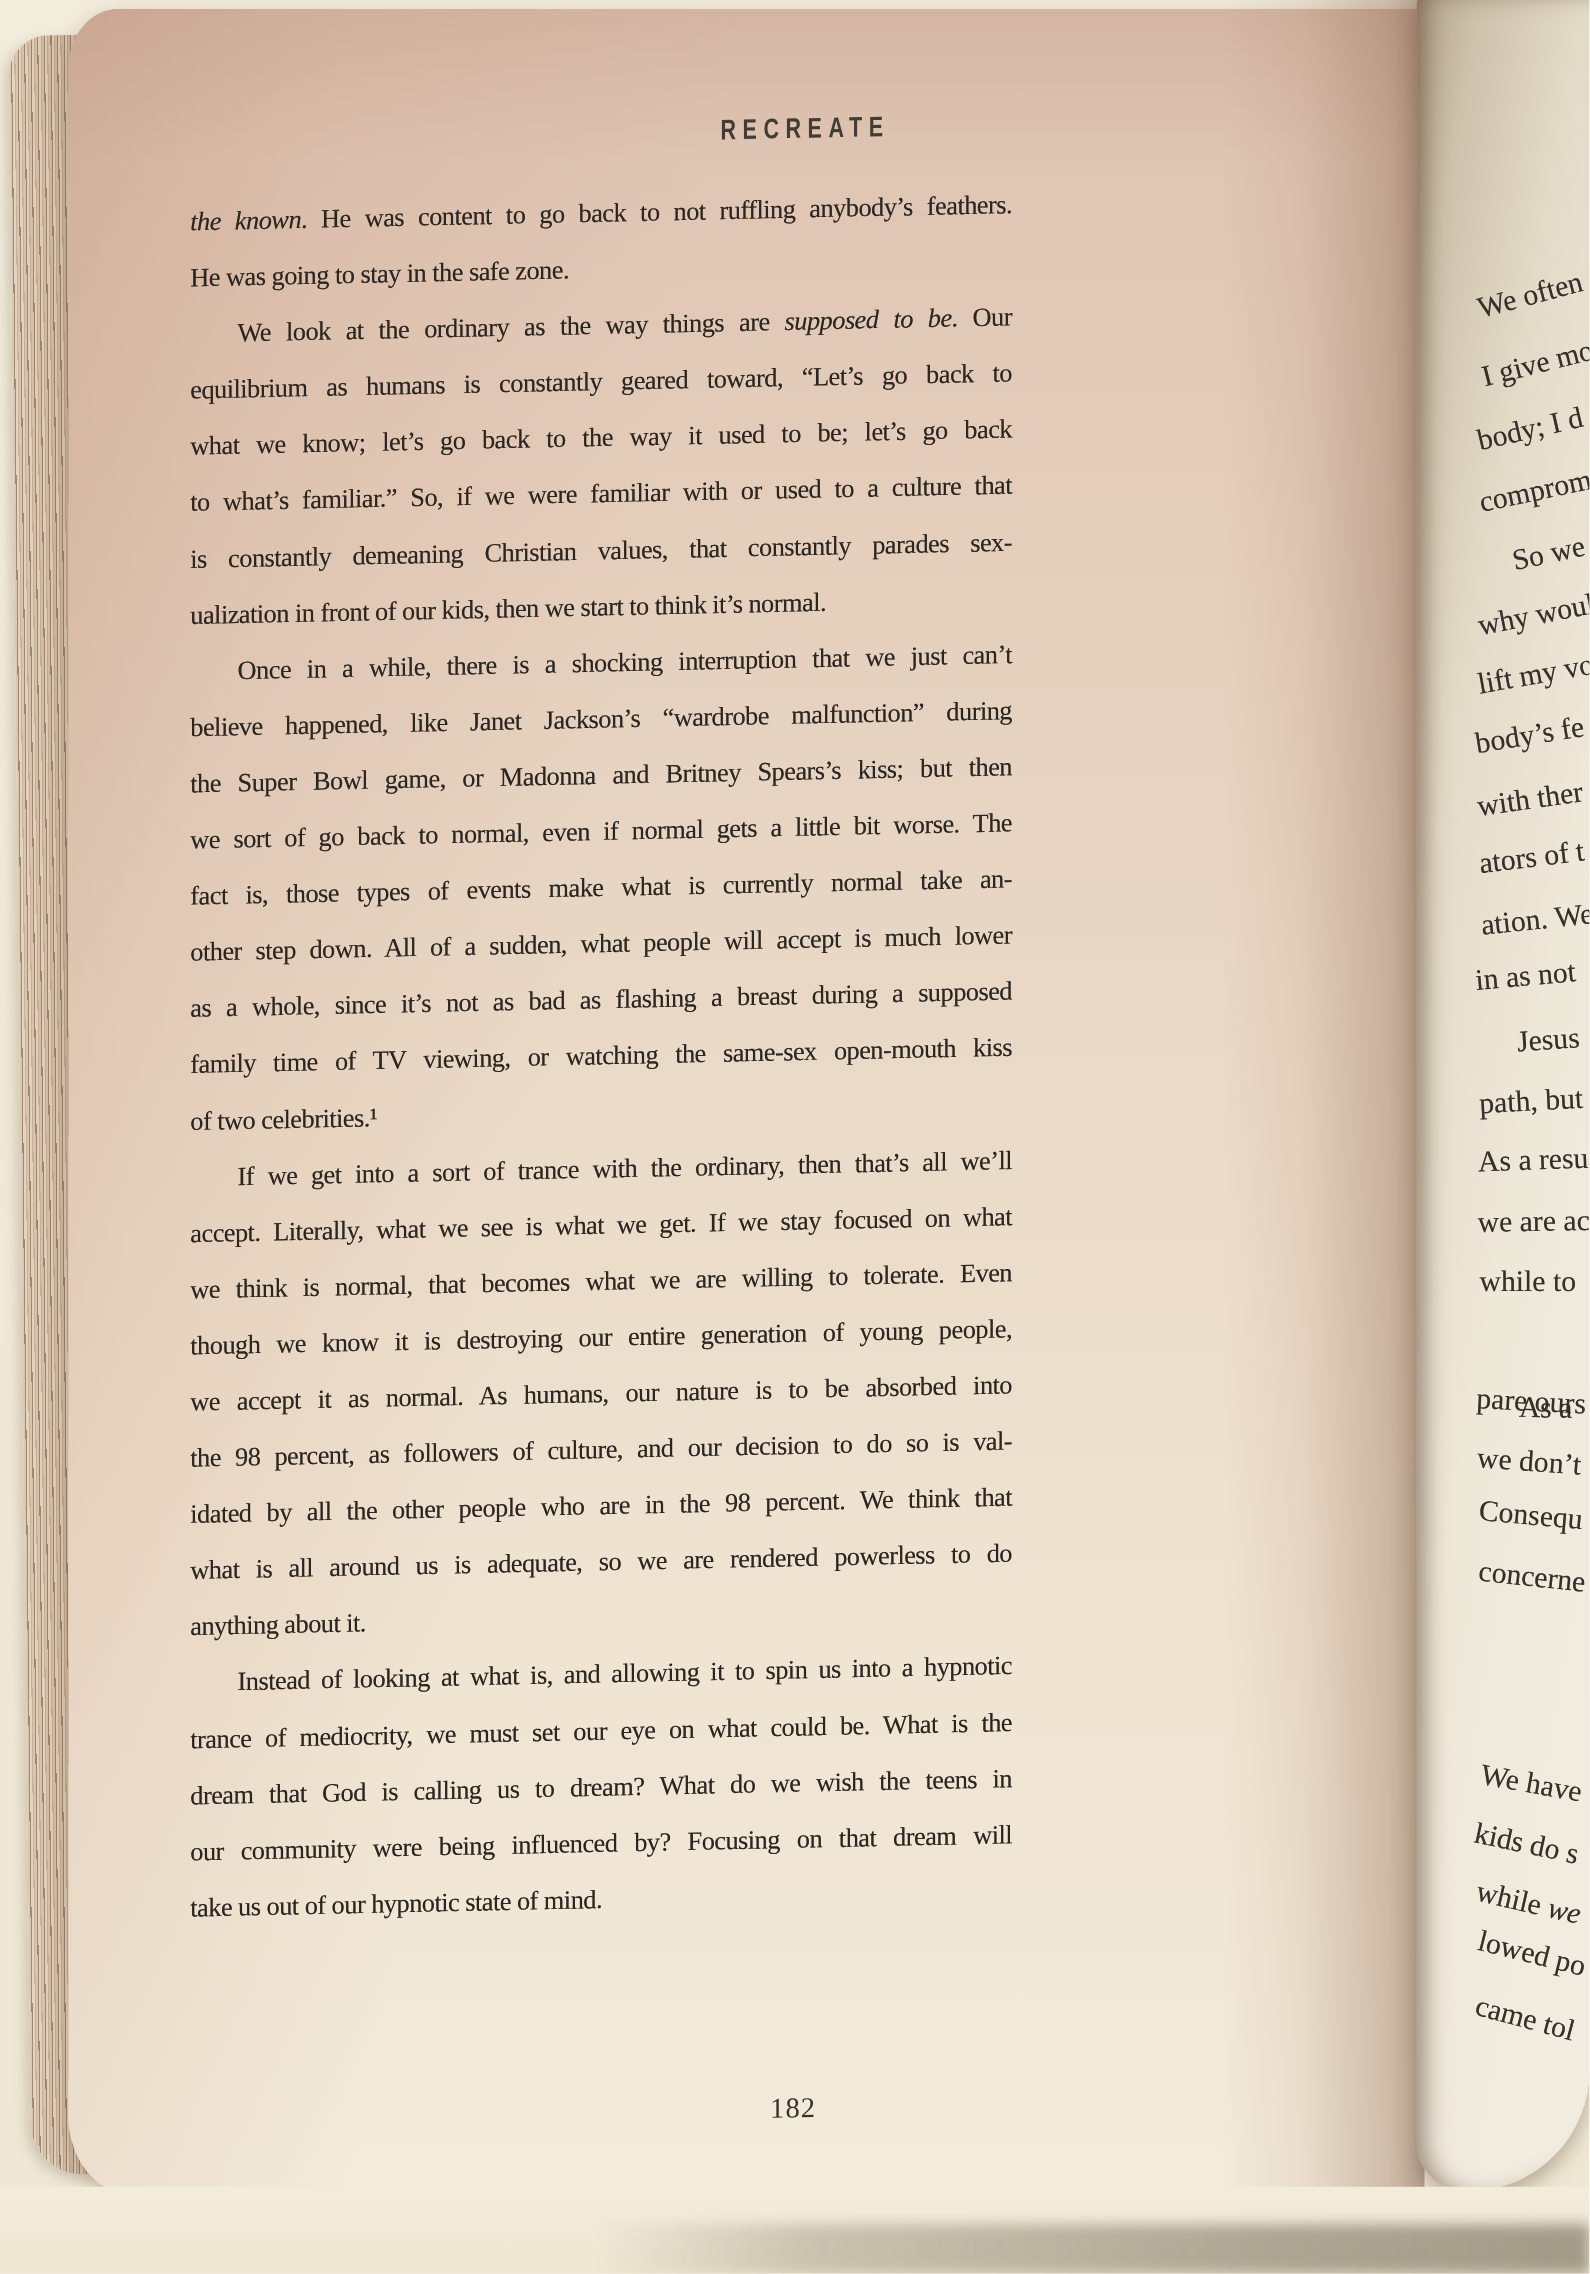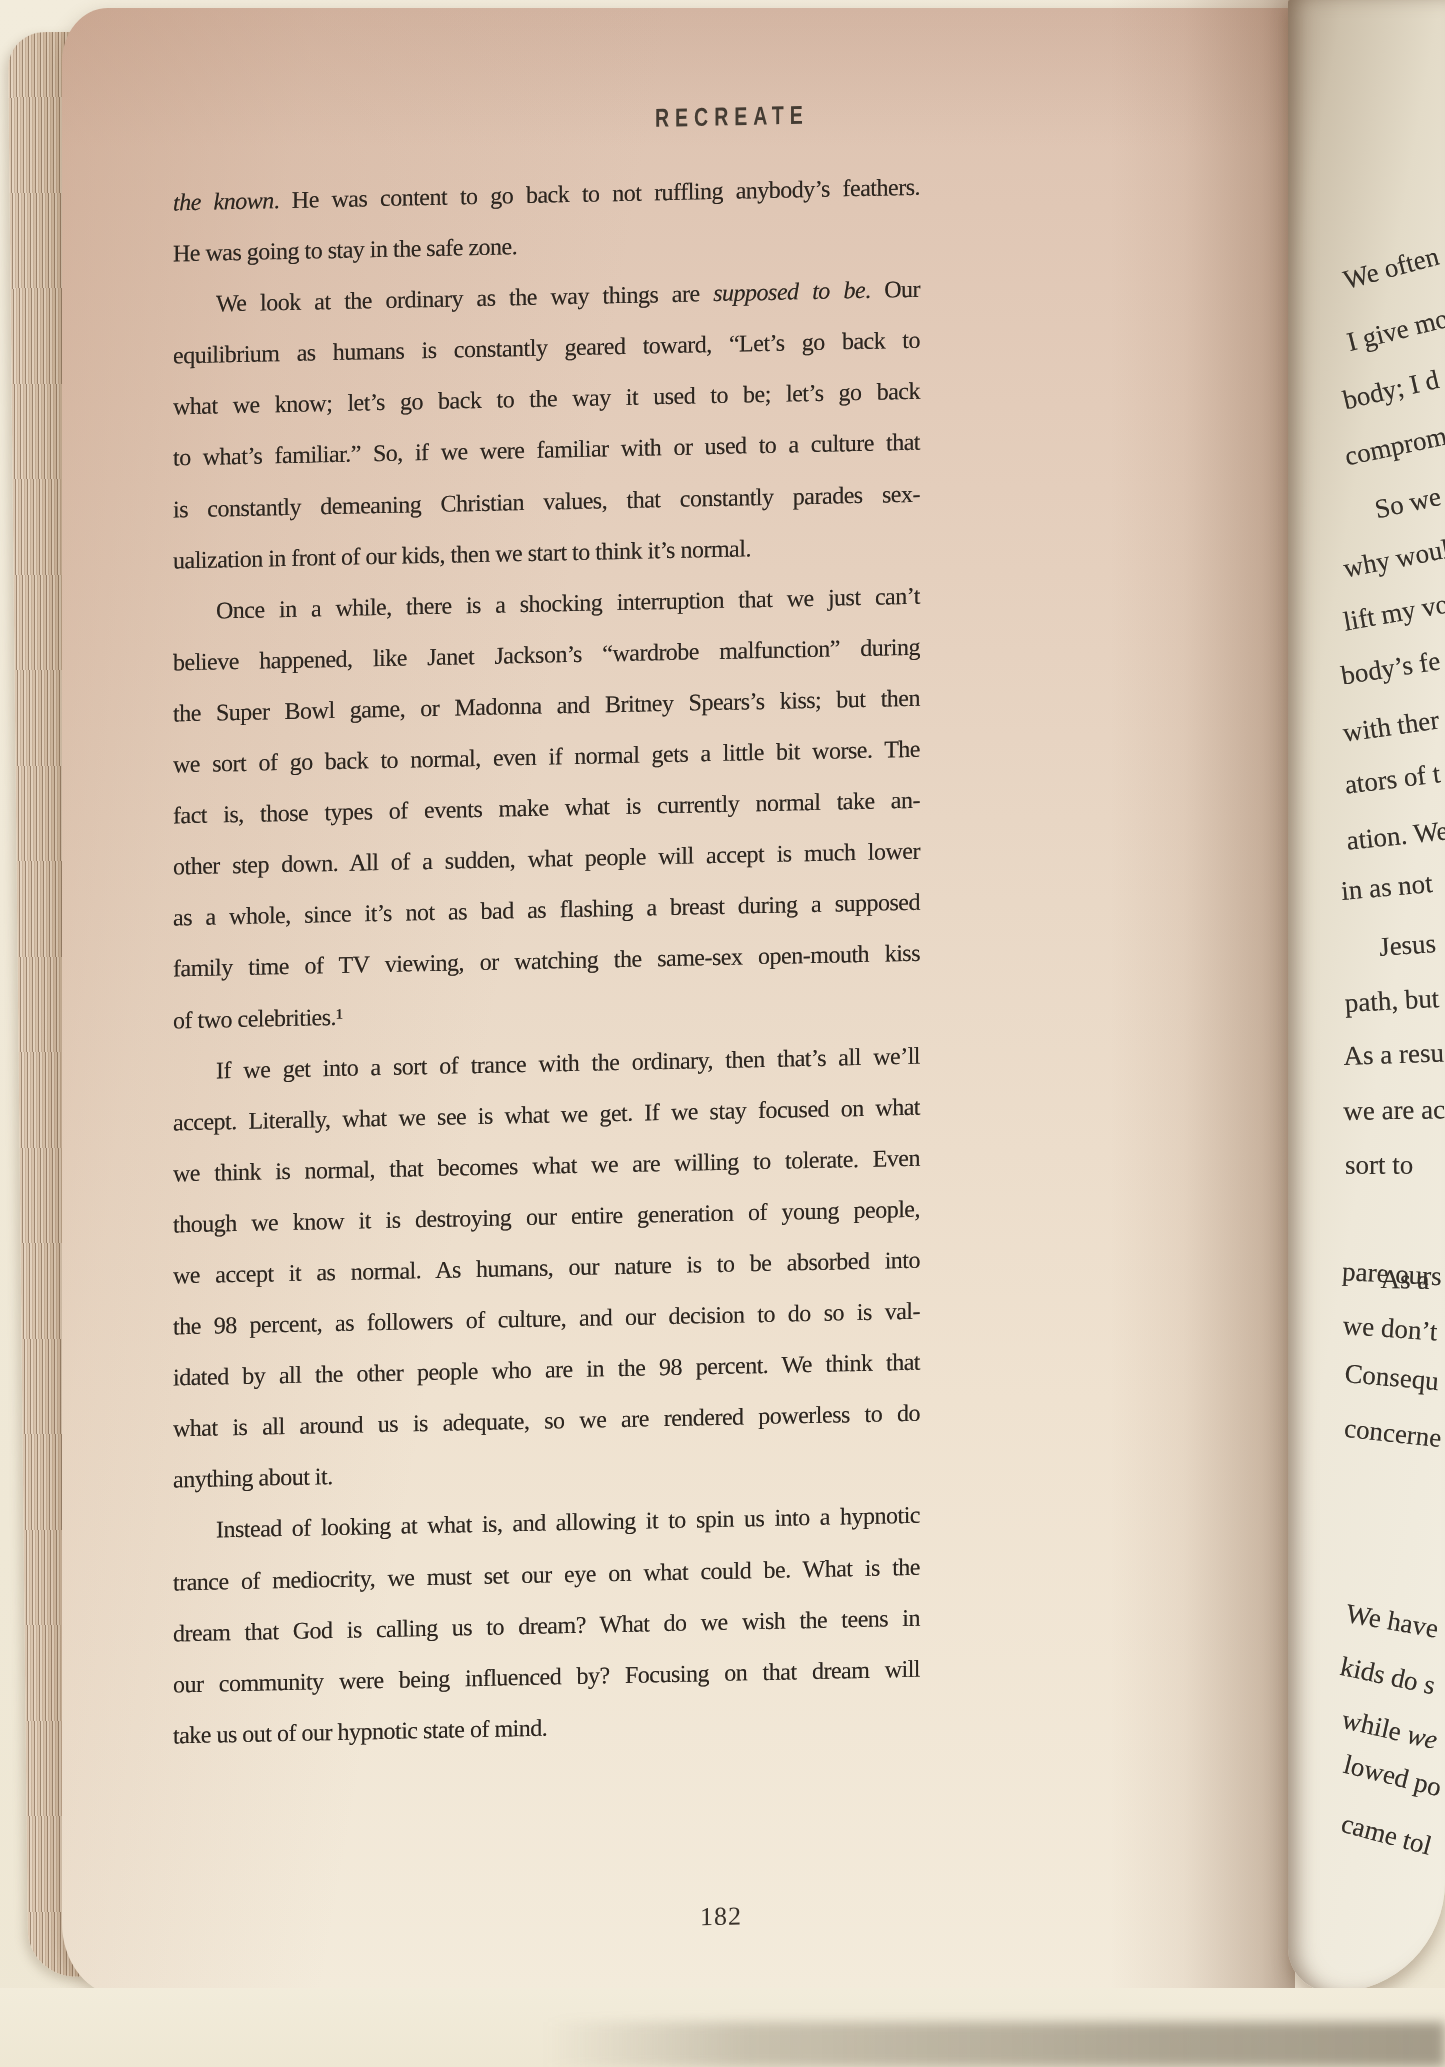--- a/index.html
+++ b/index.html
@@ -195,21 +195,21 @@
   <span class="frag f6">lift my vo</span>
   <span class="frag f7">body’s fe</span>
   <span class="frag f8">with ther</span>
   <span class="frag f9">ators of t</span>
   <span class="frag f10">ation. We</span>
   <span class="frag f11">in as not</span>
   <span class="frag f12">Jesus</span>
   <span class="frag f13">path, but</span>
   <span class="frag f14">As a resu</span>
   <span class="frag f15">we are ac</span>
-  <span class="frag f16">sort to</span>
+  <span class="frag f16">while to</span>
   <span class="frag f17">As a</span>
   <span class="frag f18">pare ours</span>
   <span class="frag f19">we don’t</span>
   <span class="frag f20">Consequ</span>
   <span class="frag f21">concerne</span>
   <span class="frag f22">We have</span>
   <span class="frag f23">kids do s</span>
   <span class="frag f24"><span>while </span><span class="it">we</span></span>
   <span class="frag f25">lowed po</span>
   <span class="frag f26">came tol</span>

